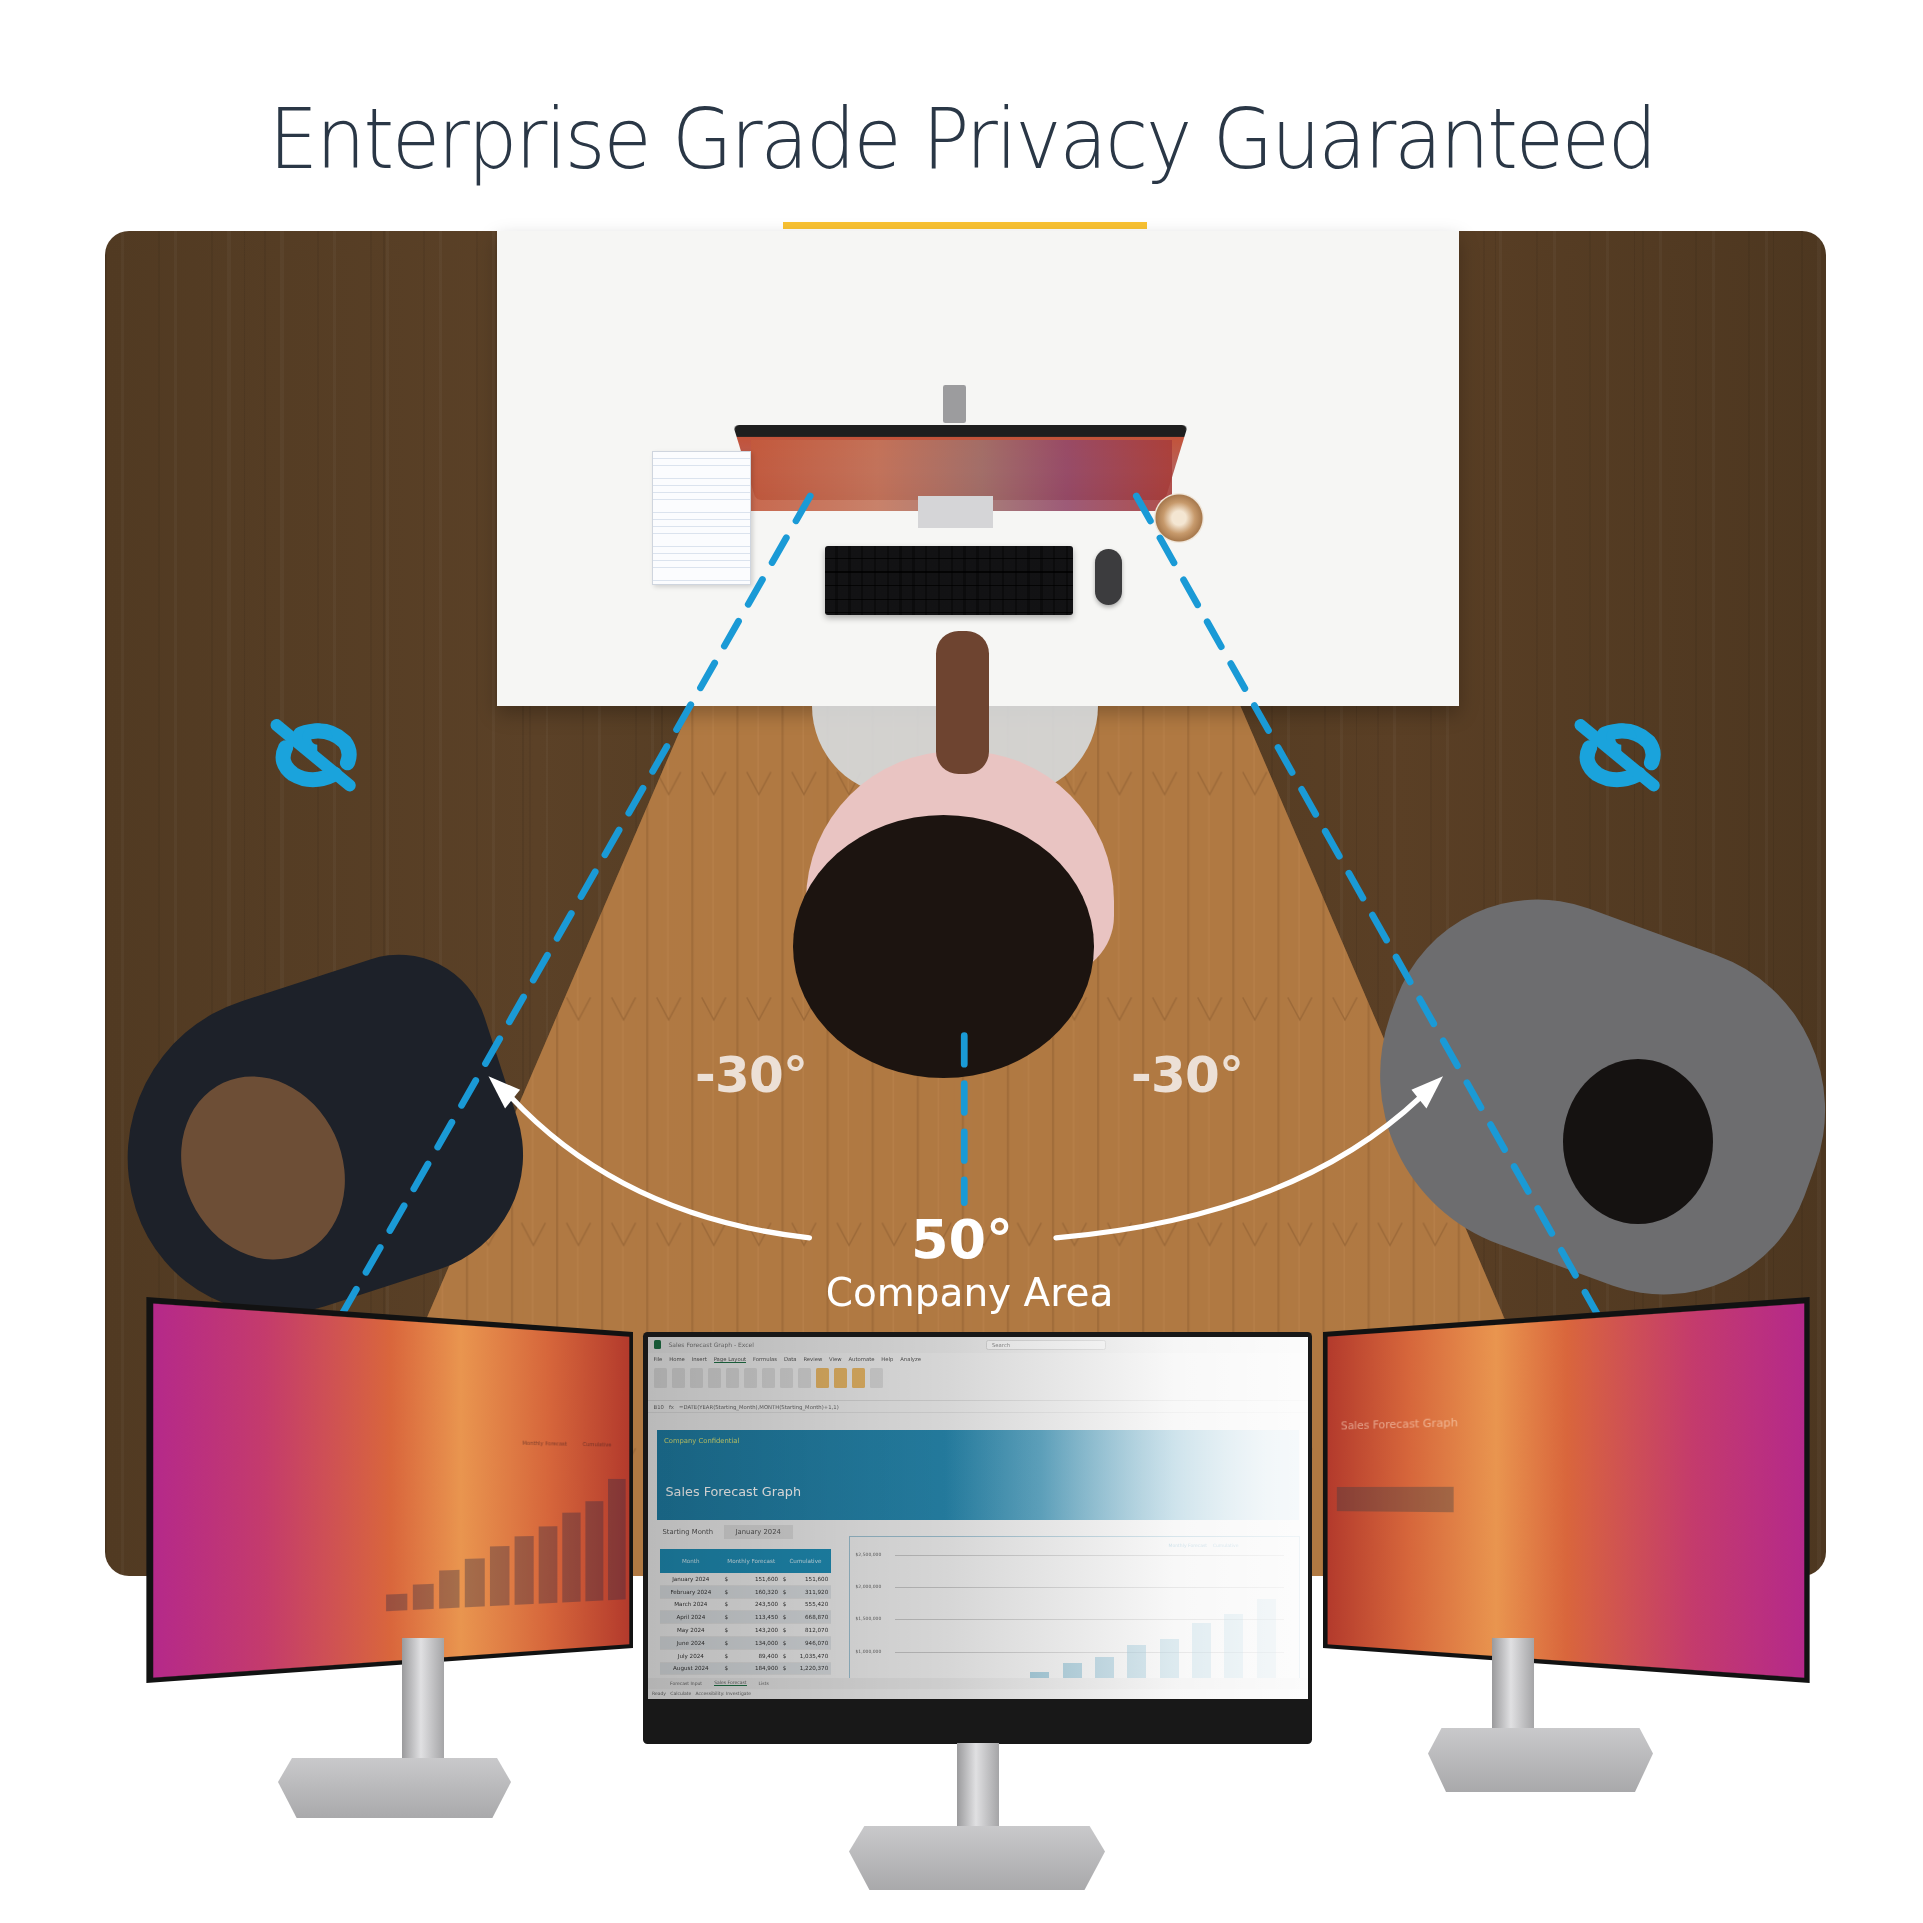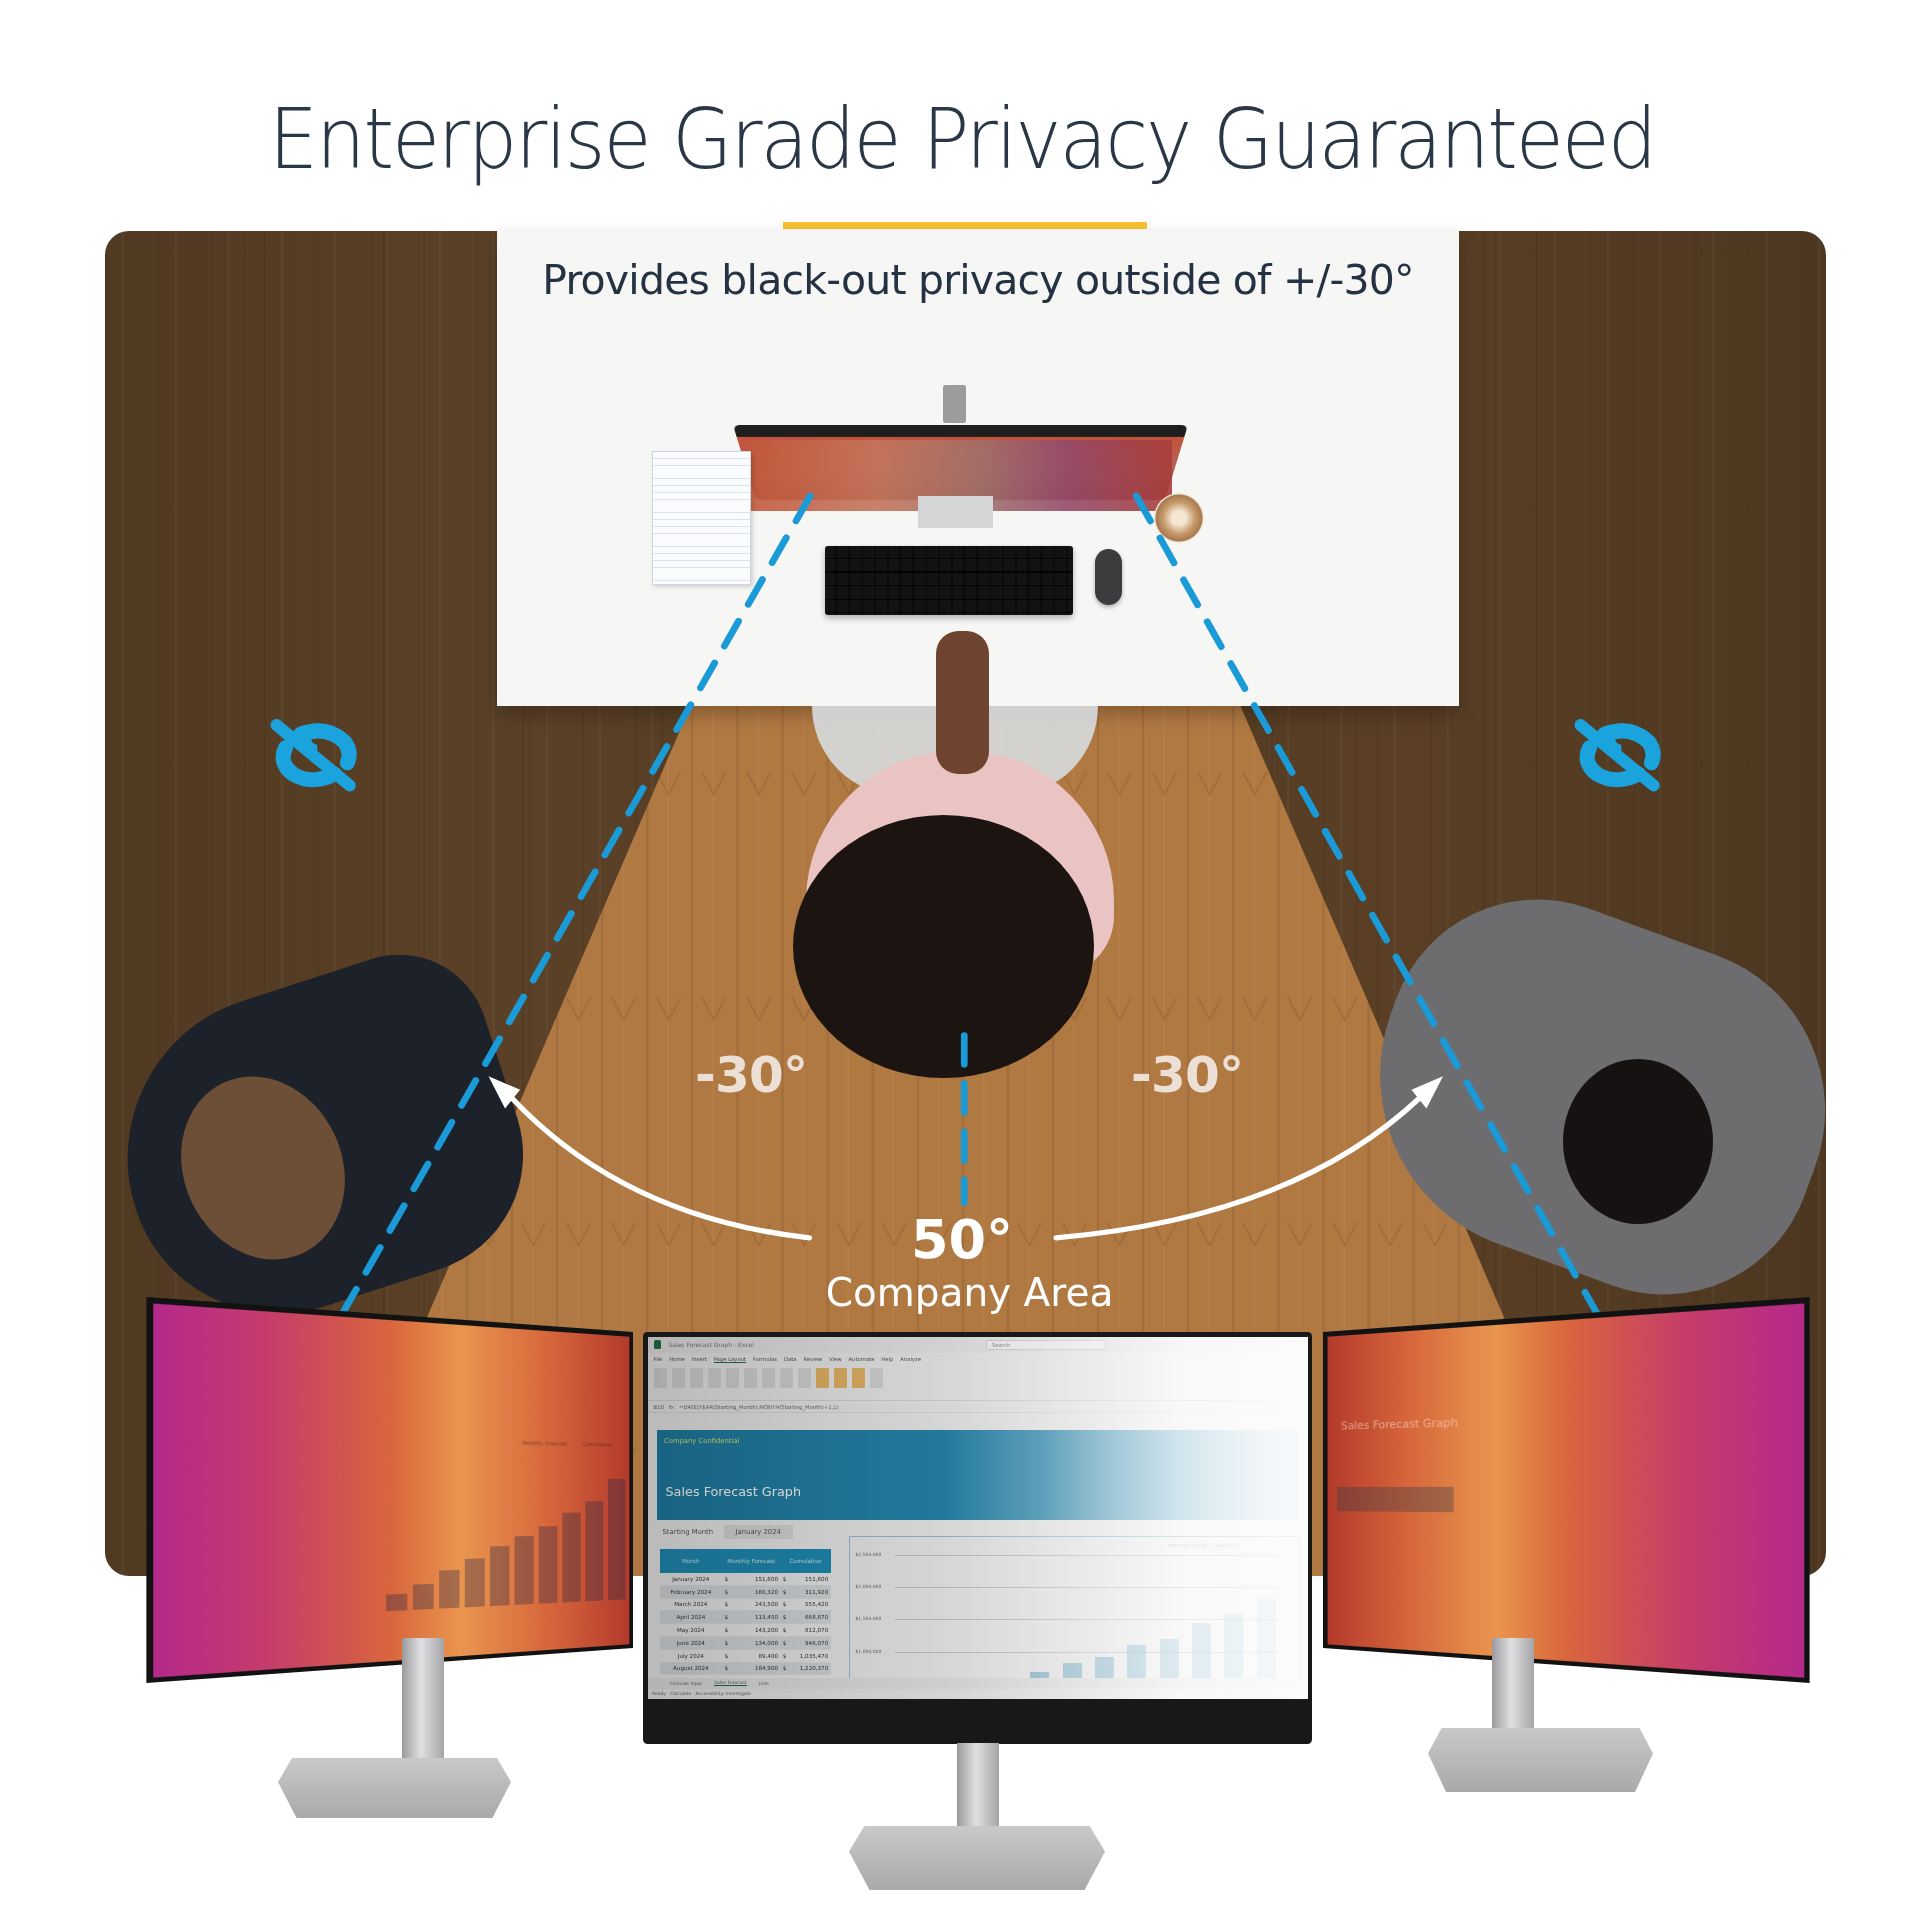--- a/index.html
+++ b/index.html
@@ -126,21 +126,20 @@
         <rect x="0" width="3" height="300" fill="#8a5a2e"></rect>
         <rect x="28" width="2" height="300" fill="#c88e55"></rect>
         <path d="M14 120 L30 150 L46 120" stroke="#7e5128" stroke-width="2" fill="none"></path>
       </pattern>
     </defs>
   </svg>
 </div>
 
 <div class="desk"></div>
 <div class="subhead">
-  <span>Provides black-out privacy outside of +/-30°</span>
 </div>
 
 <div class="top-stand"></div>
 <div class="top-monitor"></div>
 <div class="top-monitor-glow"></div>
 <div class="top-base"></div>
 <div class="notepad"></div>
 <div class="keyboard"></div>
 <div class="mouse"></div>
 <div class="coffee"></div>

